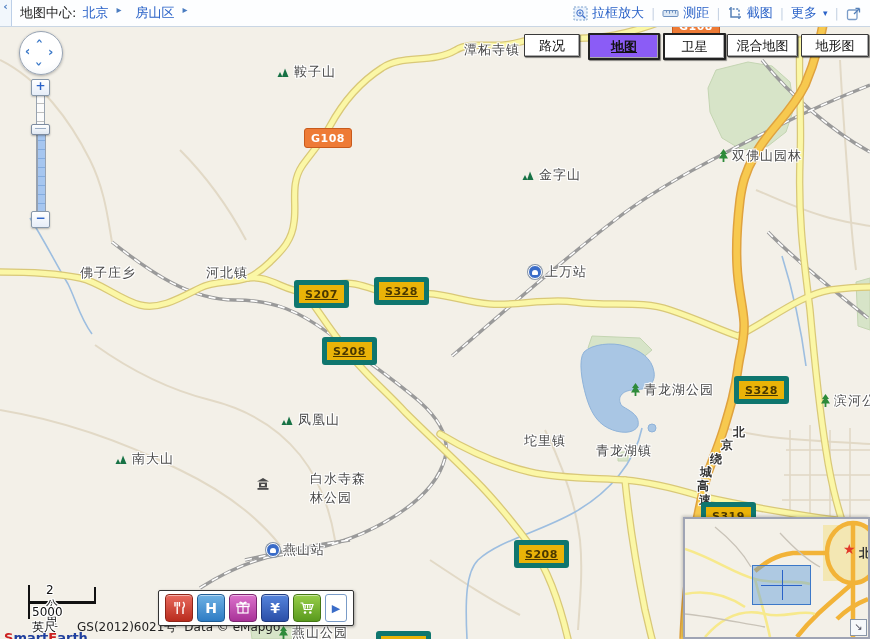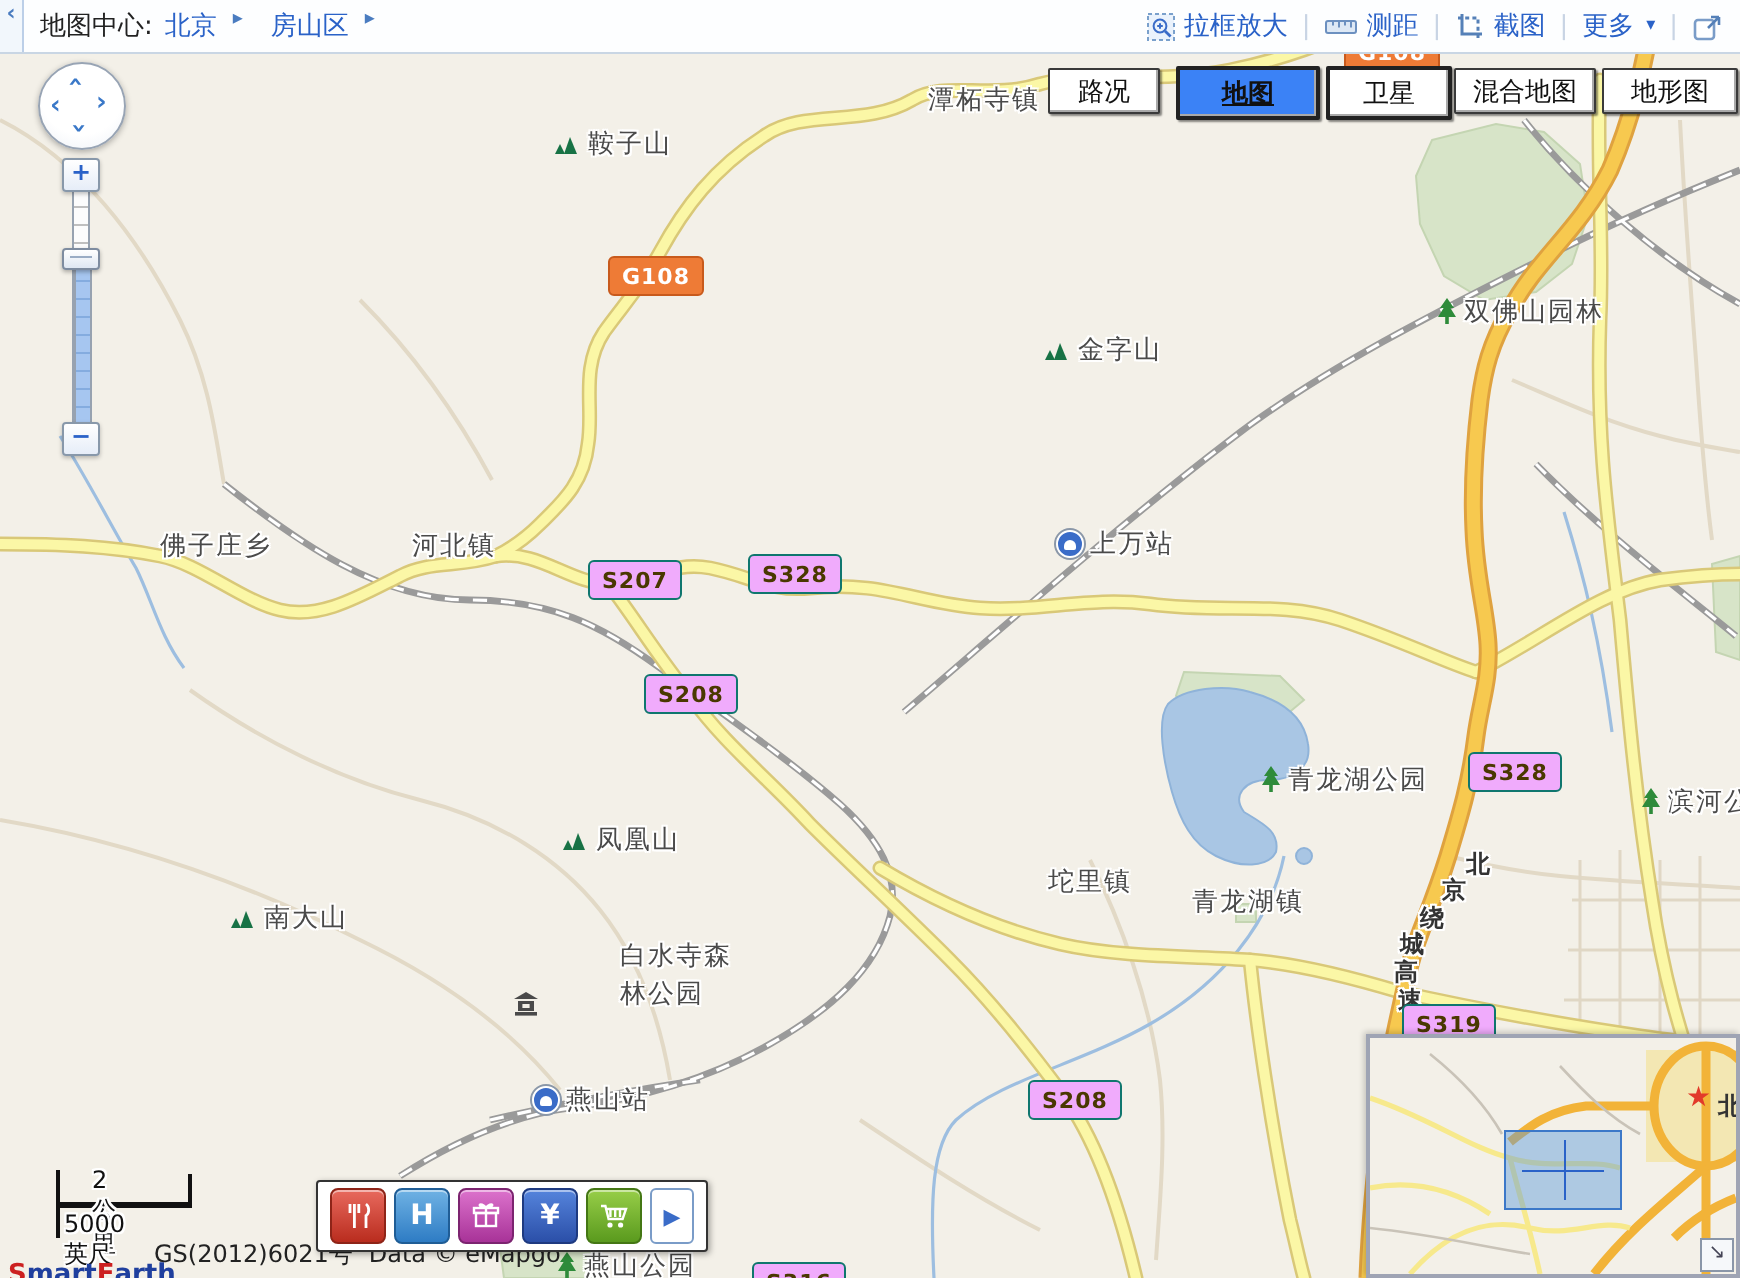--- a/index.html
+++ b/index.html
@@ -29,21 +29,21 @@
   
   .map-svg{position:absolute;left:0;top:0;z-index:1;}
   
   .mtb{
     position:absolute;z-index:30;background:#FFF;border:1px solid #3A3A3A;
     box-shadow:1px 1px 1px rgba(0,0,0,.45), inset -1px -1px 0 #AAA;
     font-size:13px;color:#111;display:flex;align-items:center;justify-content:center;
     cursor:pointer;border-radius:1px;
   }
   .mtb.big{border:2px solid #222;}
-  .mtb.active{background:#3b82f6;font-weight:bold;text-decoration:underline;}
+  .mtb.active{background:#8b5cf6;font-weight:bold;text-decoration:underline;}
   
   .pan-ctrl{
     position:absolute;left:19px;top:31px;width:42px;height:42px;border-radius:50%;
     background:radial-gradient(circle at 50% 35%,#FFFFFF 60%,#EDF1F7);
     border:1px solid #98A4B4;box-shadow:0 1px 3px rgba(0,0,0,.3);z-index:50;
   }
   .chev{position:absolute;color:#3A78C8;font-size:13px;font-weight:bold;cursor:pointer;line-height:10px;}
   .chev.up{left:16px;top:4px;transform:rotate(-90deg);}
   .chev.down{left:16px;top:27px;transform:rotate(90deg);}
   .chev.left{left:5px;top:15px;transform:rotate(180deg);}
@@ -82,21 +82,21 @@
   .exp-char{position:absolute;z-index:11;font-size:12px;font-weight:bold;color:#333;}
   .st-icon{position:relative;width:12px;height:12px;border-radius:50%;
     background:#3A6CC8;border:1px solid #fff;box-shadow:0 0 0 1px #8A97A8;flex:0 0 auto;}
   .st-icon::after{content:"";position:absolute;left:3px;top:3.5px;width:6px;height:5px;
     background:#fff;border-radius:3px 3px 1px 1px;}
   
   .badge{position:absolute;z-index:12;height:16px;border-radius:3px;
     font-size:11px;font-weight:bold;display:flex;align-items:center;justify-content:center;
     padding:1px 6px;letter-spacing:.5px;}
   .badge.national{background:#EE7B36;color:#fff;border:1px solid #C85A1C;}
-  .badge.provincial{background:#f0abfc;color:#4A3800;border:1px solid #0f766e;}
+  .badge.provincial{background:#eab308;color:#4A3800;border:5px solid #0f766e;text-decoration:underline;}
   
   .scalebar{position:absolute;left:28px;top:582px;z-index:20;font-size:12px;color:#111;}
   .sb-v{position:absolute;left:0;top:3px;width:2px;height:34px;background:#111;}
   .sb-h{position:absolute;left:0;top:19px;width:68px;height:3px;background:#111;}
   .sb-r{position:absolute;left:66px;top:5px;width:2px;height:15px;background:#111;}
   .sb-km{position:absolute;left:18px;top:1px;}
   .sb-ft{position:absolute;left:4px;top:23px;}
   
   .logo{position:absolute;left:4px;top:630px;z-index:20;font-size:13px;font-weight:bold;}
   .logo .red{color:#CC2020;}
@@ -337,21 +337,21 @@
       <path d="M5.5 0 9 5 7.2 5 10 9.5 6.4 9.5 6.4 13 4.6 13 4.6 9.5 1 9.5 3.8 5 2 5Z" fill="#2E8B3A"></path>
     </svg>
   <span class="txt">滨河公</span>
 </div>
 <div class="map-label halo" style="left:278px;top:624px;">
   <svg width="11" height="14" viewBox="0 0 11 14">
       <path d="M5.5 0 9 5 7.2 5 10 9.5 6.4 9.5 6.4 13 4.6 13 4.6 9.5 1 9.5 3.8 5 2 5Z" fill="#2E8B3A"></path>
     </svg>
   <span class="txt">燕山公园</span>
 </div>
-<div class="map-label halo" style="left:256px;top:470px;align-items:flex-end;gap:40px;">
+<div class="map-label halo" style="left:256px;top:470px;align-items:flex-start;gap:40px;">
   <svg width="14" height="12" viewBox="0 0 14 12" style="margin-top:8px;">
       <path d="M1 3.5 7 0 13 3.5Z" fill="#4A4A4A"></path>
       <rect x="3" y="4.5" width="8" height="5" fill="#4A4A4A"></rect>
       <rect x="5.2" y="6" width="3.6" height="2" fill="#F3F0E8"></rect>
       <rect x="1.5" y="10" width="11" height="1.8" fill="#4A4A4A"></rect>
     </svg>
   <span class="txt two-line">白水寺森林公园</span>
 </div>
 
 <span class="exp-char halo" style="left:733px;top:424px;">北</span>

